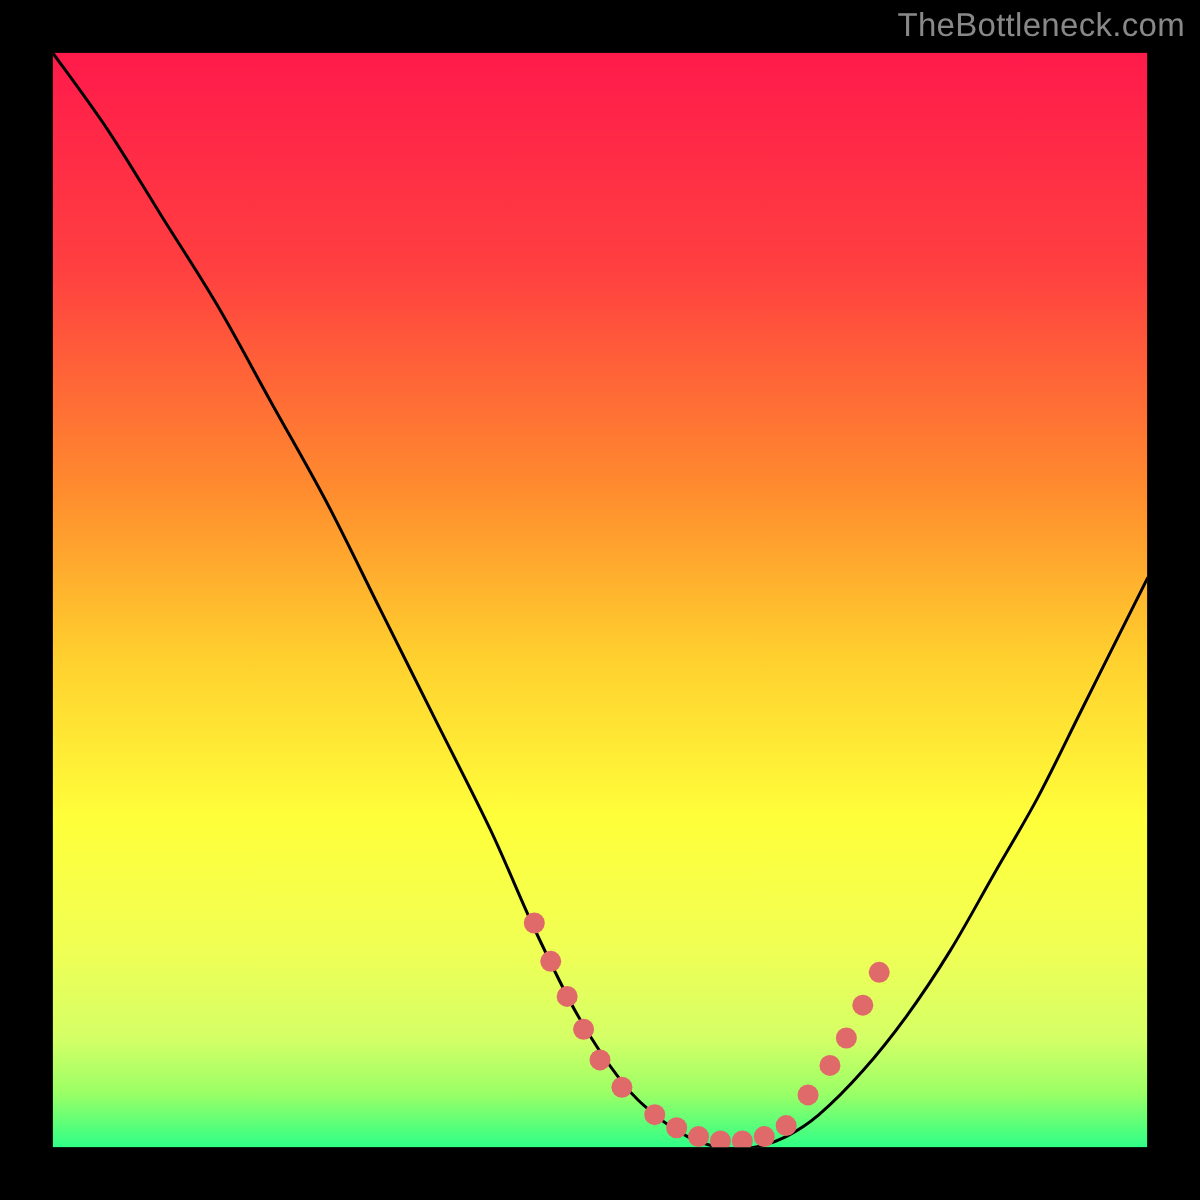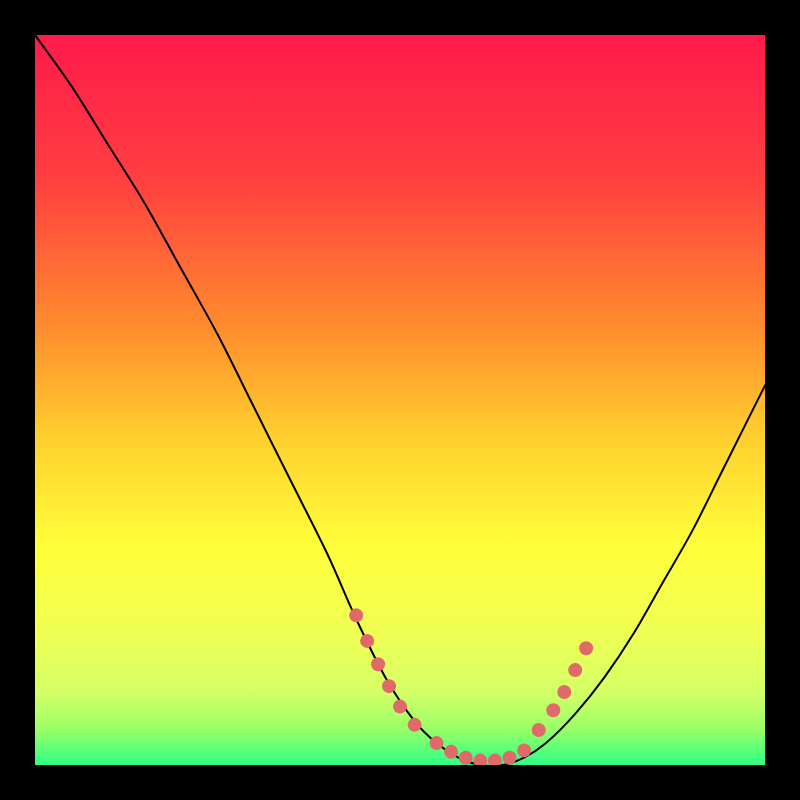--- a/index.html
+++ b/index.html
@@ -32,20 +32,21 @@
   .plot-area svg {
     display: block;
     width: 730px;
     height: 730px;
   }
 </style>
 </head>
 <body>
 
 <div class="frame">
+  <div class="watermark">TheBottleneck.com</div>
   <div class="plot-area">
     <svg id="plot-svg" viewBox="0 0 730 730">
         <defs>
           <linearGradient id="bg-grad" x1="0" y1="0" x2="0" y2="1">
             <stop offset="0%" stop-color="#ff1a4b"></stop>
             <stop offset="20%" stop-color="#ff4040"></stop>
             <stop offset="40%" stop-color="#ff8c2e"></stop>
             <stop offset="55%" stop-color="#ffcf2e"></stop>
             <stop offset="70%" stop-color="#ffff3a"></stop>
             <stop offset="82%" stop-color="#f0ff55"></stop>

